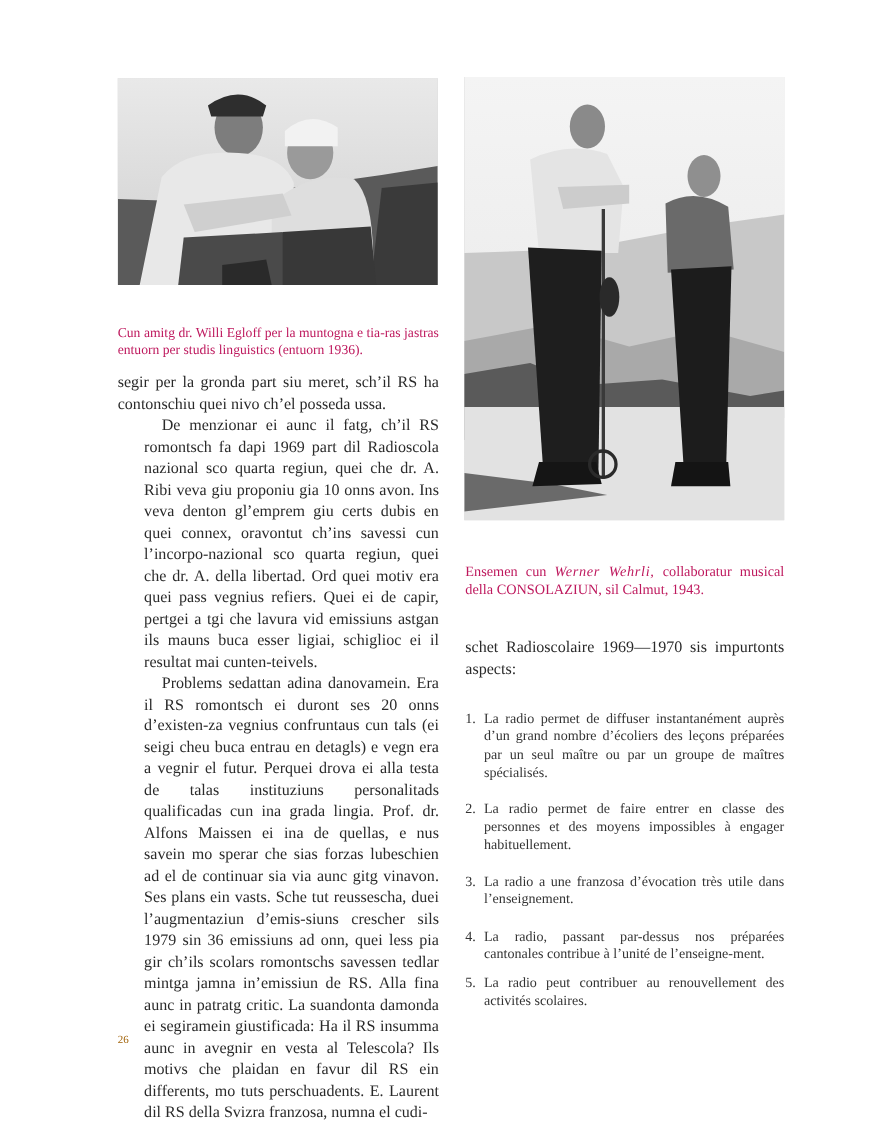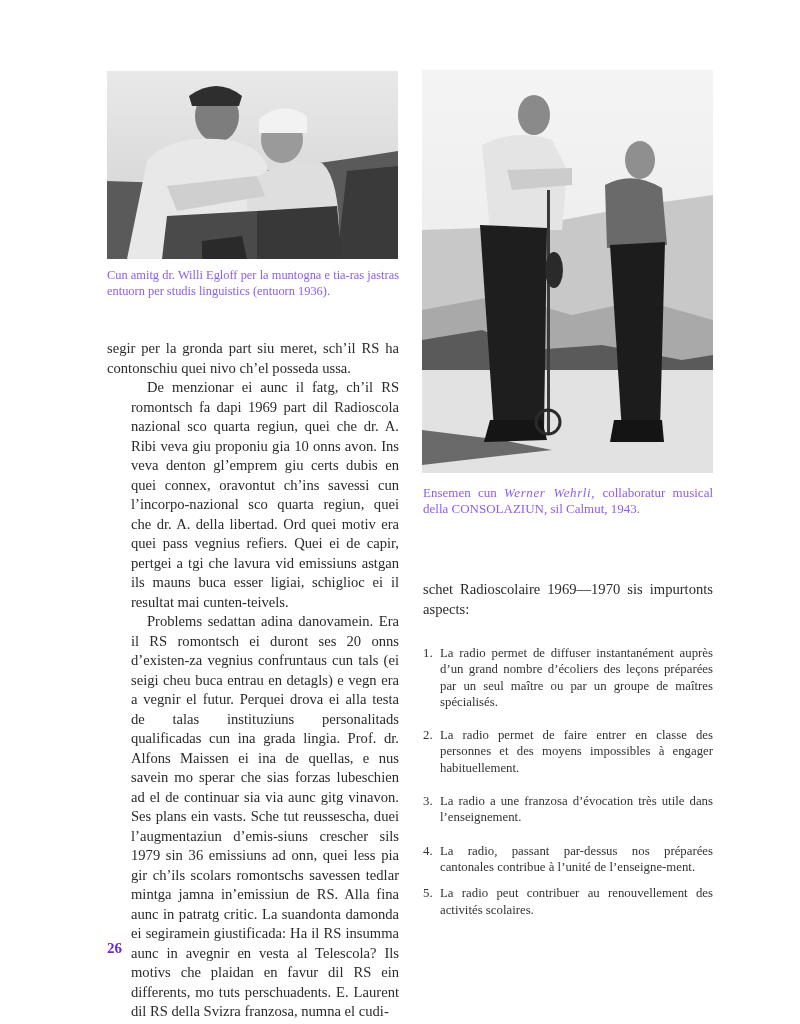--- a/index.html
+++ b/index.html
@@ -3,35 +3,36 @@
 <meta charset="utf-8">
 <style>
   html, body { margin: 0; padding: 0; }
   body {
     width: 800px; height: 1024px; background: #ffffff; position: relative; overflow: hidden;
     font-family: "Liberation Serif", "DejaVu Serif", serif; color: #2a2a2a;
   }
   .photo { position: absolute; overflow: hidden; background: #d8d8d8; }
   .photo svg { display: block; width: 100%; height: 100%; }
   .caption {
-    position: absolute; font-size: 12.4px; line-height: 15.5px; color: #8b5cf6;
+    position: absolute; font-size: 12.4px; line-height: 15.5px; color: #be185d;
     text-align: justify;
+    margin-top: 27px;
   }
   .caption i { font-style: italic; letter-spacing: 0.6px; }
   .body-col {
     position: absolute; font-size: 14.6px; line-height: 19.5px; color: #2a2a2a;
     text-align: justify; hyphens: manual; font-family: Liberation Serif, serif;
   }
   .body-col p { margin: 0; text-indent: 0; }
   .body-col p.indent { text-indent: 16px; margin-left: 24px; }
   .list { position: absolute; font-size: 12.8px; line-height: 16.3px; color: #333; }
   .list-item { display: flex; margin-bottom: 17px; text-align: justify; }
   .list-item .num { width: 17px; flex: none; }
   .list-item .txt { flex: 1; }
-  .page-number { position: absolute; font-size: 15px; color: #6d28d9; font-weight: bold; }
+  .page-number { position: absolute; font-size: 10px; color: #a16207; }
 </style>
 </head>
 <body>
 
 <div class="photo" style="left:107px; top:71px; width:291px; height:188px;">
   <svg viewBox="0 0 291 188" preserveAspectRatio="none">
     <defs>
       <linearGradient id="sky1" x1="0" y1="0" x2="0" y2="1">
         <stop offset="0" stop-color="#e9e9e9"></stop>
           <stop offset="1" stop-color="#cfcfcf"></stop>

